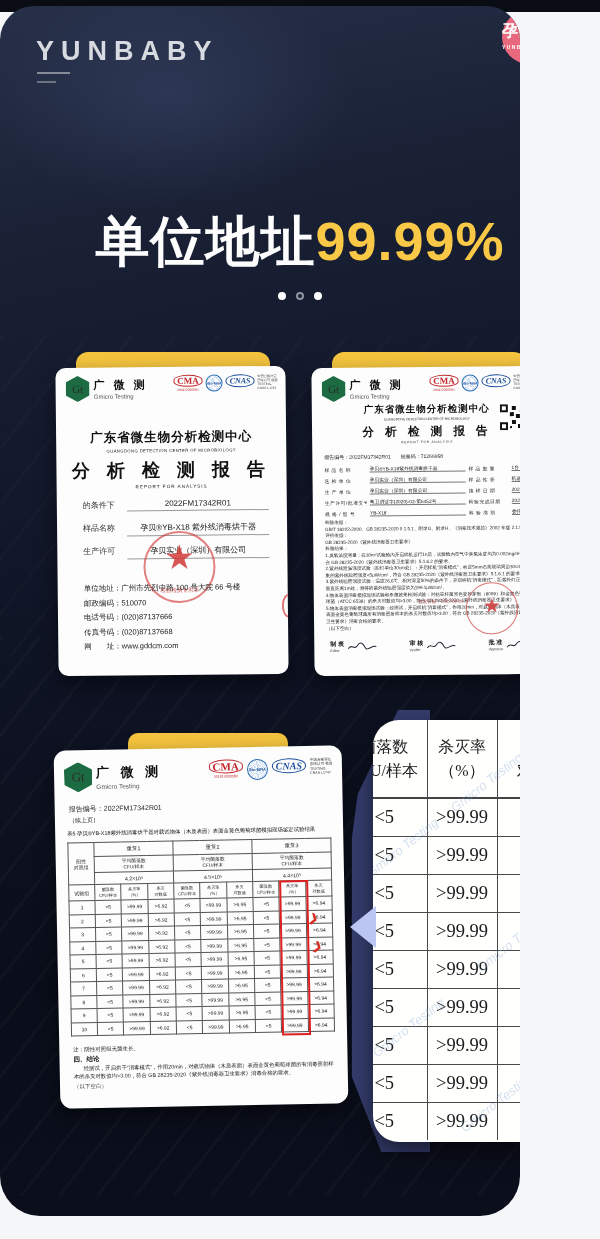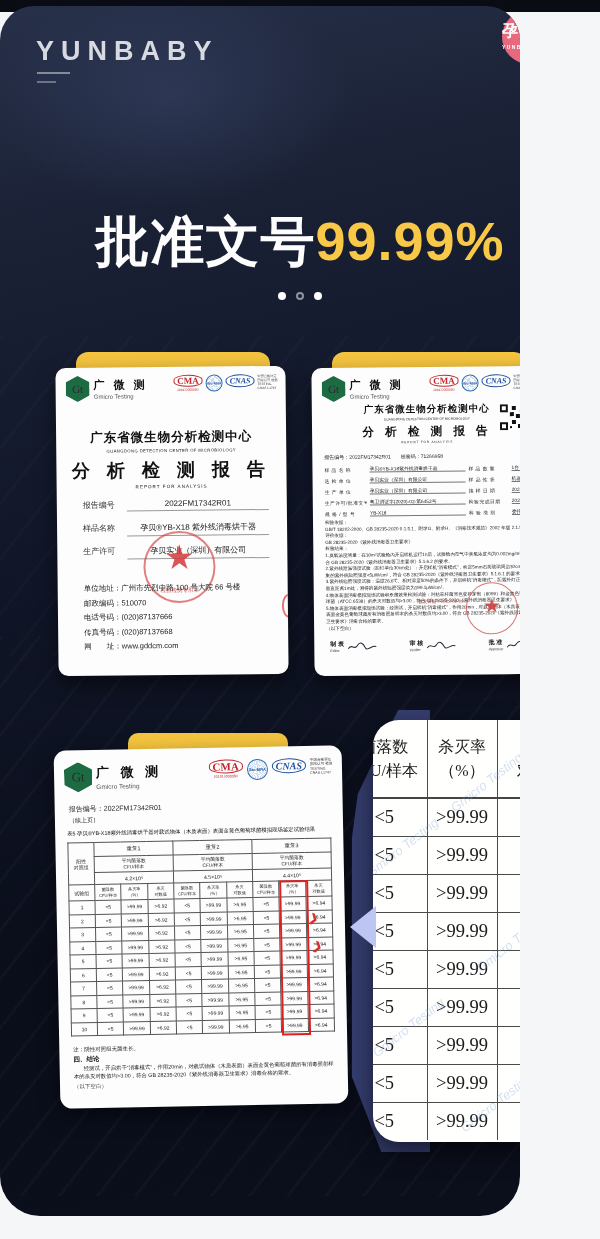--- a/index.html
+++ b/index.html
@@ -161,21 +161,21 @@
 
     <div class="brand">YUNBABY</div>
     <div class="u1"></div>
     <div class="u2"></div>
     <div class="logo-circle">
       <span class="logo-cn">孕贝</span>
       <span class="logo-dot"></span>
       <span class="logo-en">YUNBABY</span>
     </div>
 
-    <div class="hero-sub"><span>批准文号</span><span class="hl">99.99%</span></div>
+    <div class="hero-sub"><span>单位地址</span><span class="hl">99.99%</span></div>
     <div class="dots">
 
     <span class="dot filled"></span>
         <span class="dot hollow"></span>
         <span class="dot filled"></span>
       </div>
 
     <div class="tab" style="left:76px;top:346px;width:194px;height:52px;"></div>
     <div class="tab" style="left:332px;top:346px;width:194px;height:52px;"></div>
 
@@ -202,21 +202,21 @@
       </div>
       <div class="c1-title">
         <div class="c1-t1">广东省微生物分析检测中心</div>
         <div class="c1-t2">GUANGDONG DETECTION CENTER OF MICROBIOLOGY</div>
         <div class="c1-t3">分 析 检 测 报 告</div>
         <div class="c1-t4">REPORT FOR ANALYSIS</div>
       </div>
       <div class="c1-fields">
 
       <div class="c1-frow">
-            <span class="lbl">报告编号</span>
+            <span class="lbl">的条件下</span>
             <span class="val">2022FM17342R01</span>
           </div>
           <div class="c1-frow">
             <span class="lbl">样品名称</span>
             <span class="val">孕贝®YB-X18 紫外线消毒烘干器</span>
           </div>
           <div class="c1-frow">
             <span class="lbl">生产许可</span>
             <span class="val">孕贝实业（深圳）有限公司</span>
           </div>

